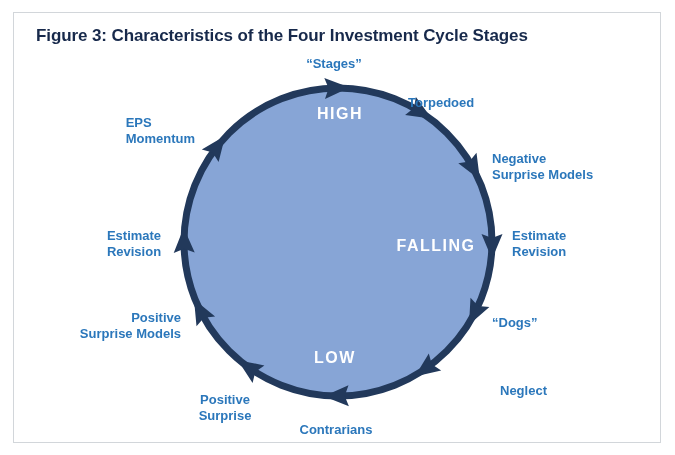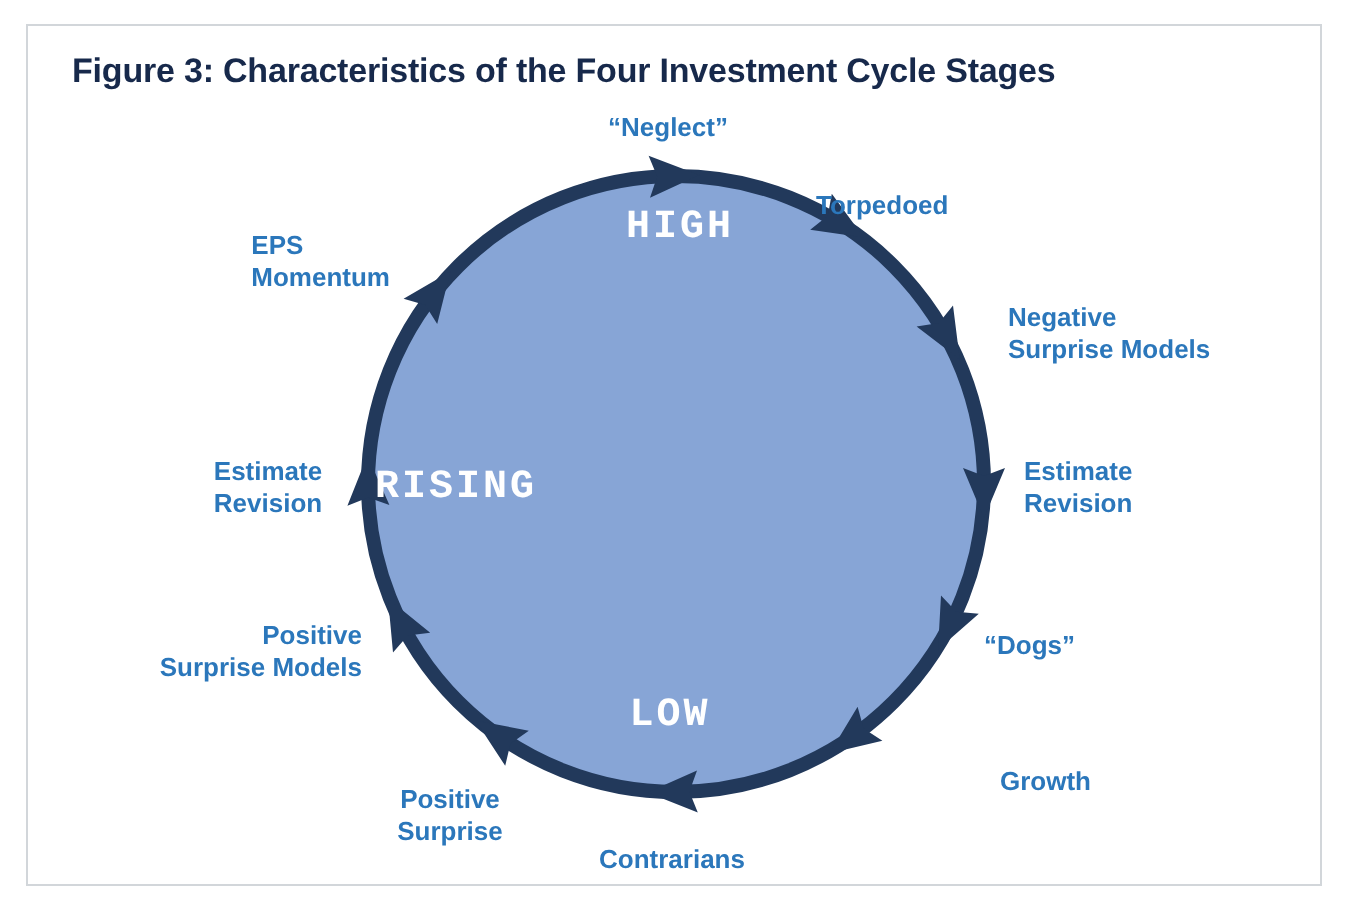--- a/index.html
+++ b/index.html
@@ -35,26 +35,25 @@
     position:absolute;
     font-size:13px;
     font-weight:bold;
     line-height:16px;
     color:var(--label-blue,#2b77bb);
     white-space:pre-line;
   }
   .stage{
     position:absolute;
     transform:translate(-50%,-50%);
-    font-size:20px;
+    font-size:16px;
     font-weight:bold;
     letter-spacing:1.5px;
     color:var(--stage-white,#ffffff);
     white-space:nowrap;
-    font-family:Liberation Mono, monospace;
   }
 </style>
 </head>
 <body>
 
 <div class="canvas">
   <div class="frame"></div>
 
   <div class="figure-title">Figure 3: Characteristics of the Four Investment Cycle Stages</div>
 
@@ -67,31 +66,31 @@
       <polygon points="469,324.8 489.4,306.9 478.2,305.9 470.5,297.7" fill="#22395b"></polygon>
       <polygon points="414.8,376.6 441.2,370.4 431.8,364.2 428.8,353.4" fill="#22395b"></polygon>
       <polygon points="323.7,396.3 348.9,406.3 344.7,395.9 348.5,385.3" fill="#22395b"></polygon>
       <polygon points="237.8,360.2 252.6,382.9 255.2,371.9 264.4,365.4" fill="#22395b"></polygon>
       <polygon points="194,299.3 196.5,326.3 203.9,317.8 215.1,316.4" fill="#22395b"></polygon>
       <polygon points="183.7,227.7 173.7,252.9 184.1,248.7 194.7,252.5" fill="#22395b"></polygon>
       <polygon points="225.2,135.7 201.8,149.4 212.6,152.5 218.6,162" fill="#22395b"></polygon>
     </svg>
 
   <div class="stage" style="left:340px;top:114px">HIGH</div>
+  <div class="stage" style="left:436px;top:246px">FALLING</div>
   <div class="stage" style="left:335px;top:358px">LOW</div>
-  <div class="stage" style="left:228px;top:244px">RISING</div>
 
-  <div class="olabel" style="left:334px;top:56px;transform:translateX(-50%);text-align:center">“Neglect”</div>
+  <div class="olabel" style="left:334px;top:56px;transform:translateX(-50%);text-align:center">“Stages”</div>
   <div class="olabel" style="left:408px;top:95px;text-align:right">Torpedoed</div>
-  <div class="olabel" style="left:504px;top:151px;text-align:left">Negative
+  <div class="olabel" style="left:492px;top:151px;text-align:left">Negative
 Surprise Models</div>
   <div class="olabel" style="left:512px;top:228px;text-align:left">Estimate
 Revision</div>
   <div class="olabel" style="left:492px;top:315px;text-align:center">“Dogs”</div>
-  <div class="olabel" style="left:500px;top:383px;text-align:left">Growth</div>
+  <div class="olabel" style="left:500px;top:383px;text-align:left">Neglect</div>
   <div class="olabel" style="left:336px;top:422px;transform:translateX(-50%);text-align:right">Contrarians</div>
   <div class="olabel" style="left:225px;top:392px;transform:translateX(-50%);text-align:center">Positive
 Surprise</div>
   <div class="olabel" style="left:181px;top:310px;transform:translateX(-100%);text-align:right">Positive
 Surprise Models</div>
   <div class="olabel" style="left:134px;top:228px;transform:translateX(-50%);text-align:center">Estimate
 Revision</div>
   <div class="olabel" style="left:195px;top:115px;transform:translateX(-100%);text-align:left">EPS
 Momentum</div>
 </div>

